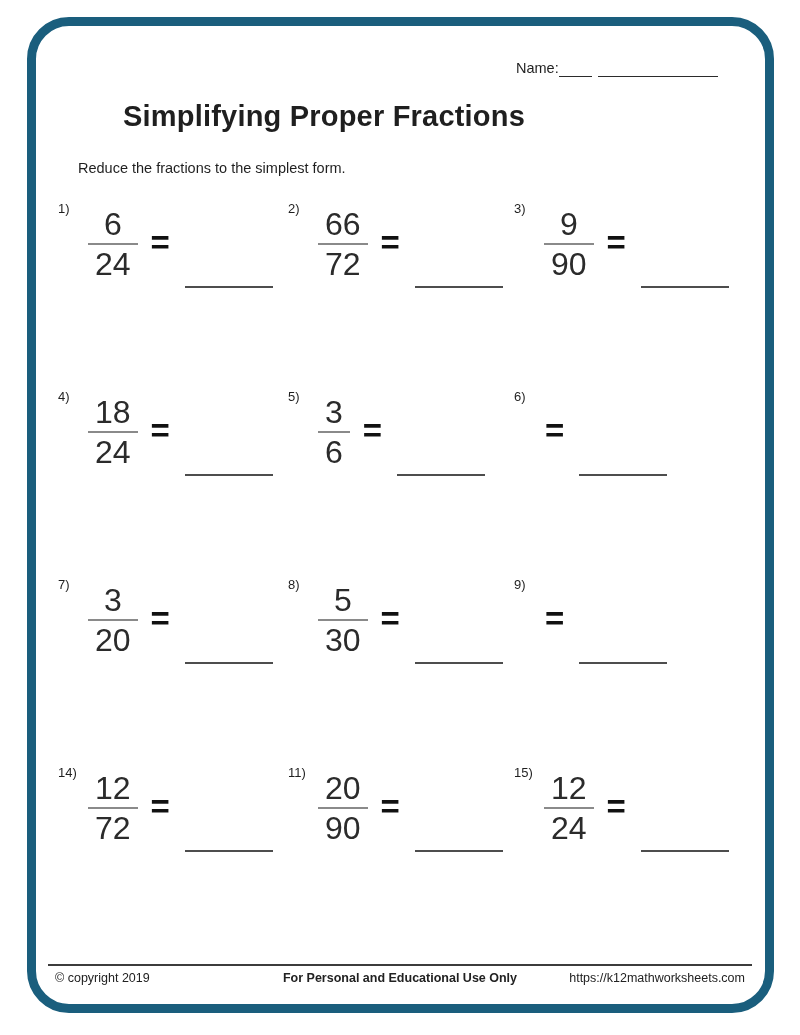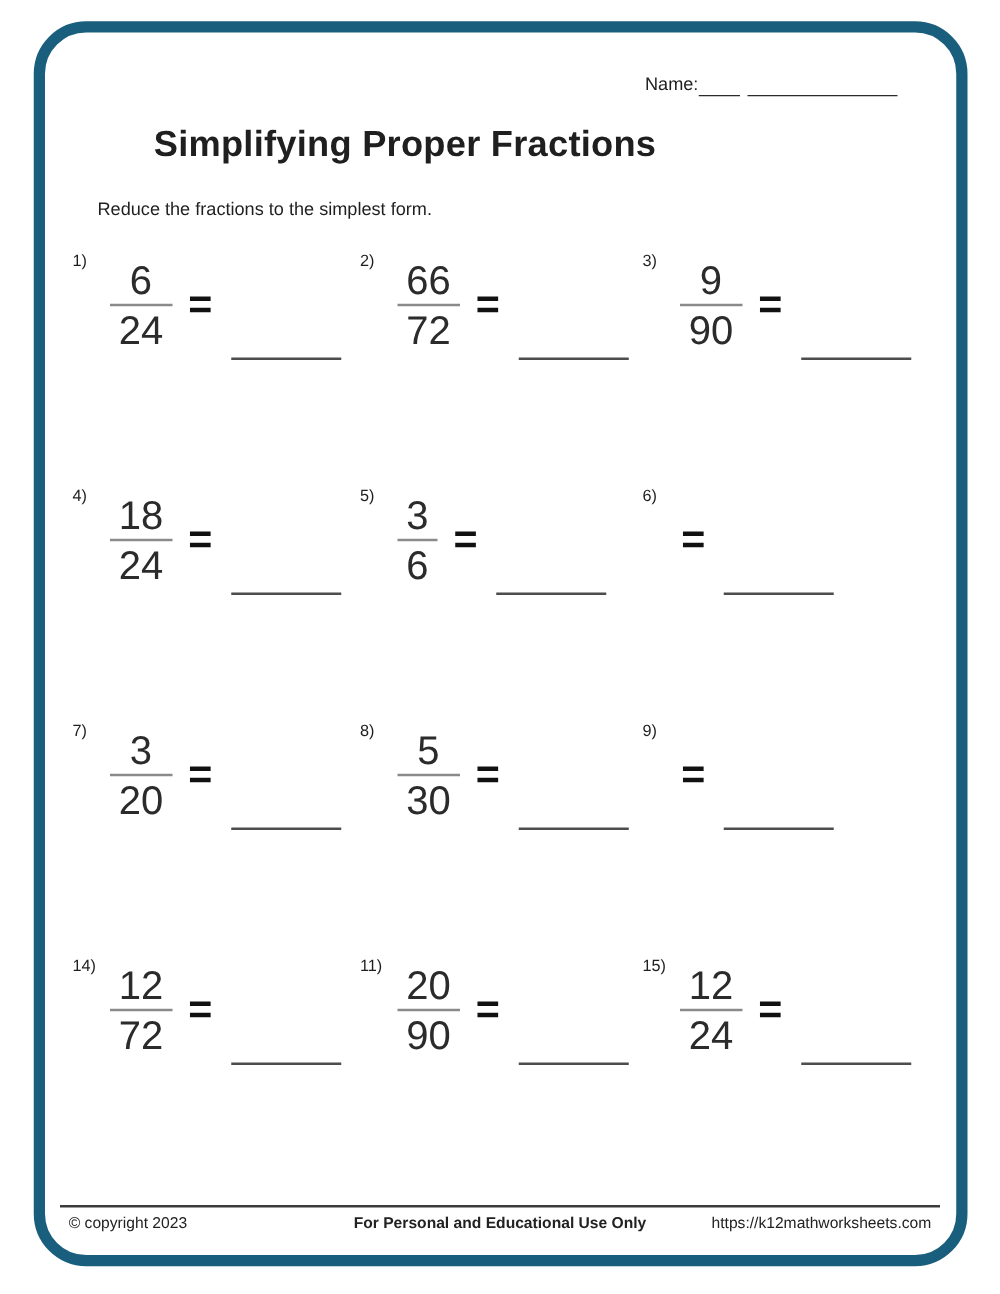--- a/index.html
+++ b/index.html
@@ -181,17 +181,17 @@
         <span class="den">24</span>
       </span>
       <span class="eq">=</span>
       <span class="blank"></span>
     </div>
 
   </div>
 
   <div class="footer-line"></div>
   <div class="footer">
-    <span class="left">© copyright 2023</span>
+    <span class="left">© copyright 2019</span>
     <span class="center">For Personal and Educational Use Only</span>
     <span class="right">https://k12mathworksheets.com</span>
   </div>
 </div>
 
 </body></html>

